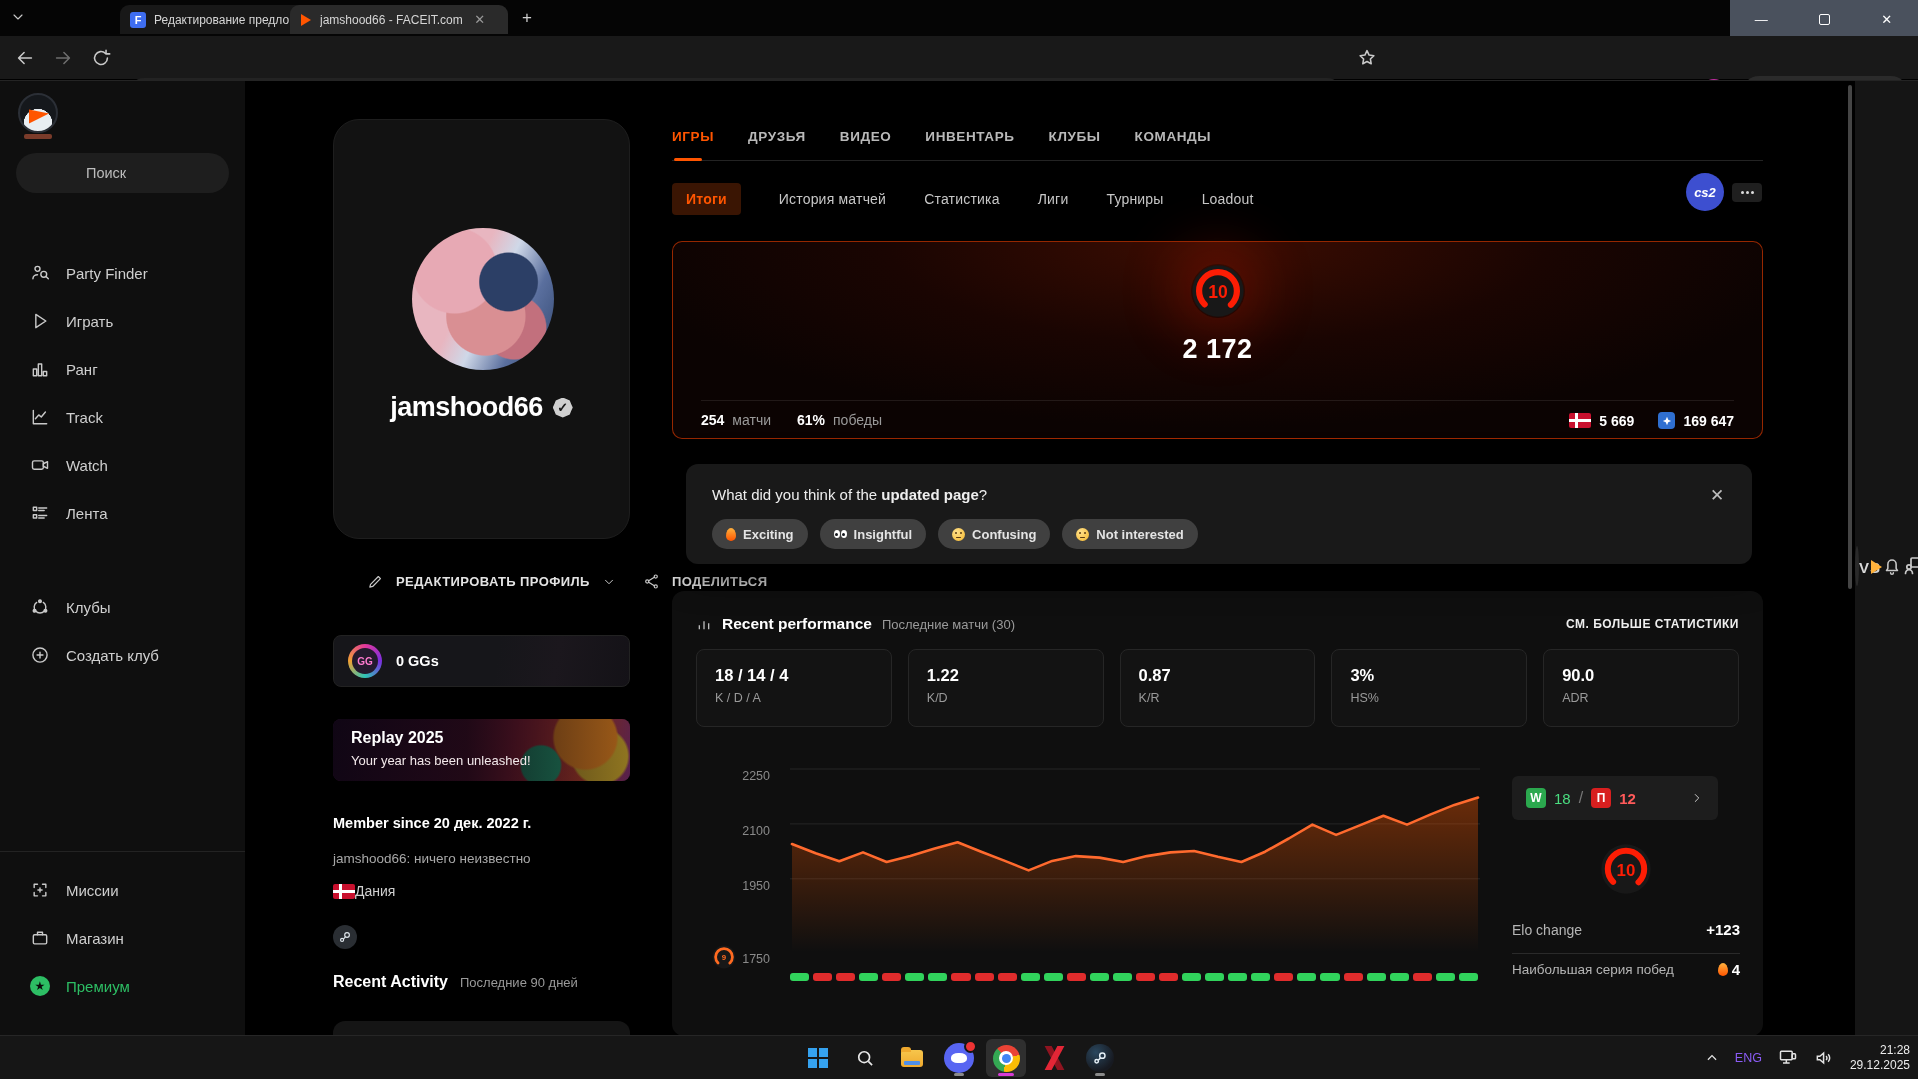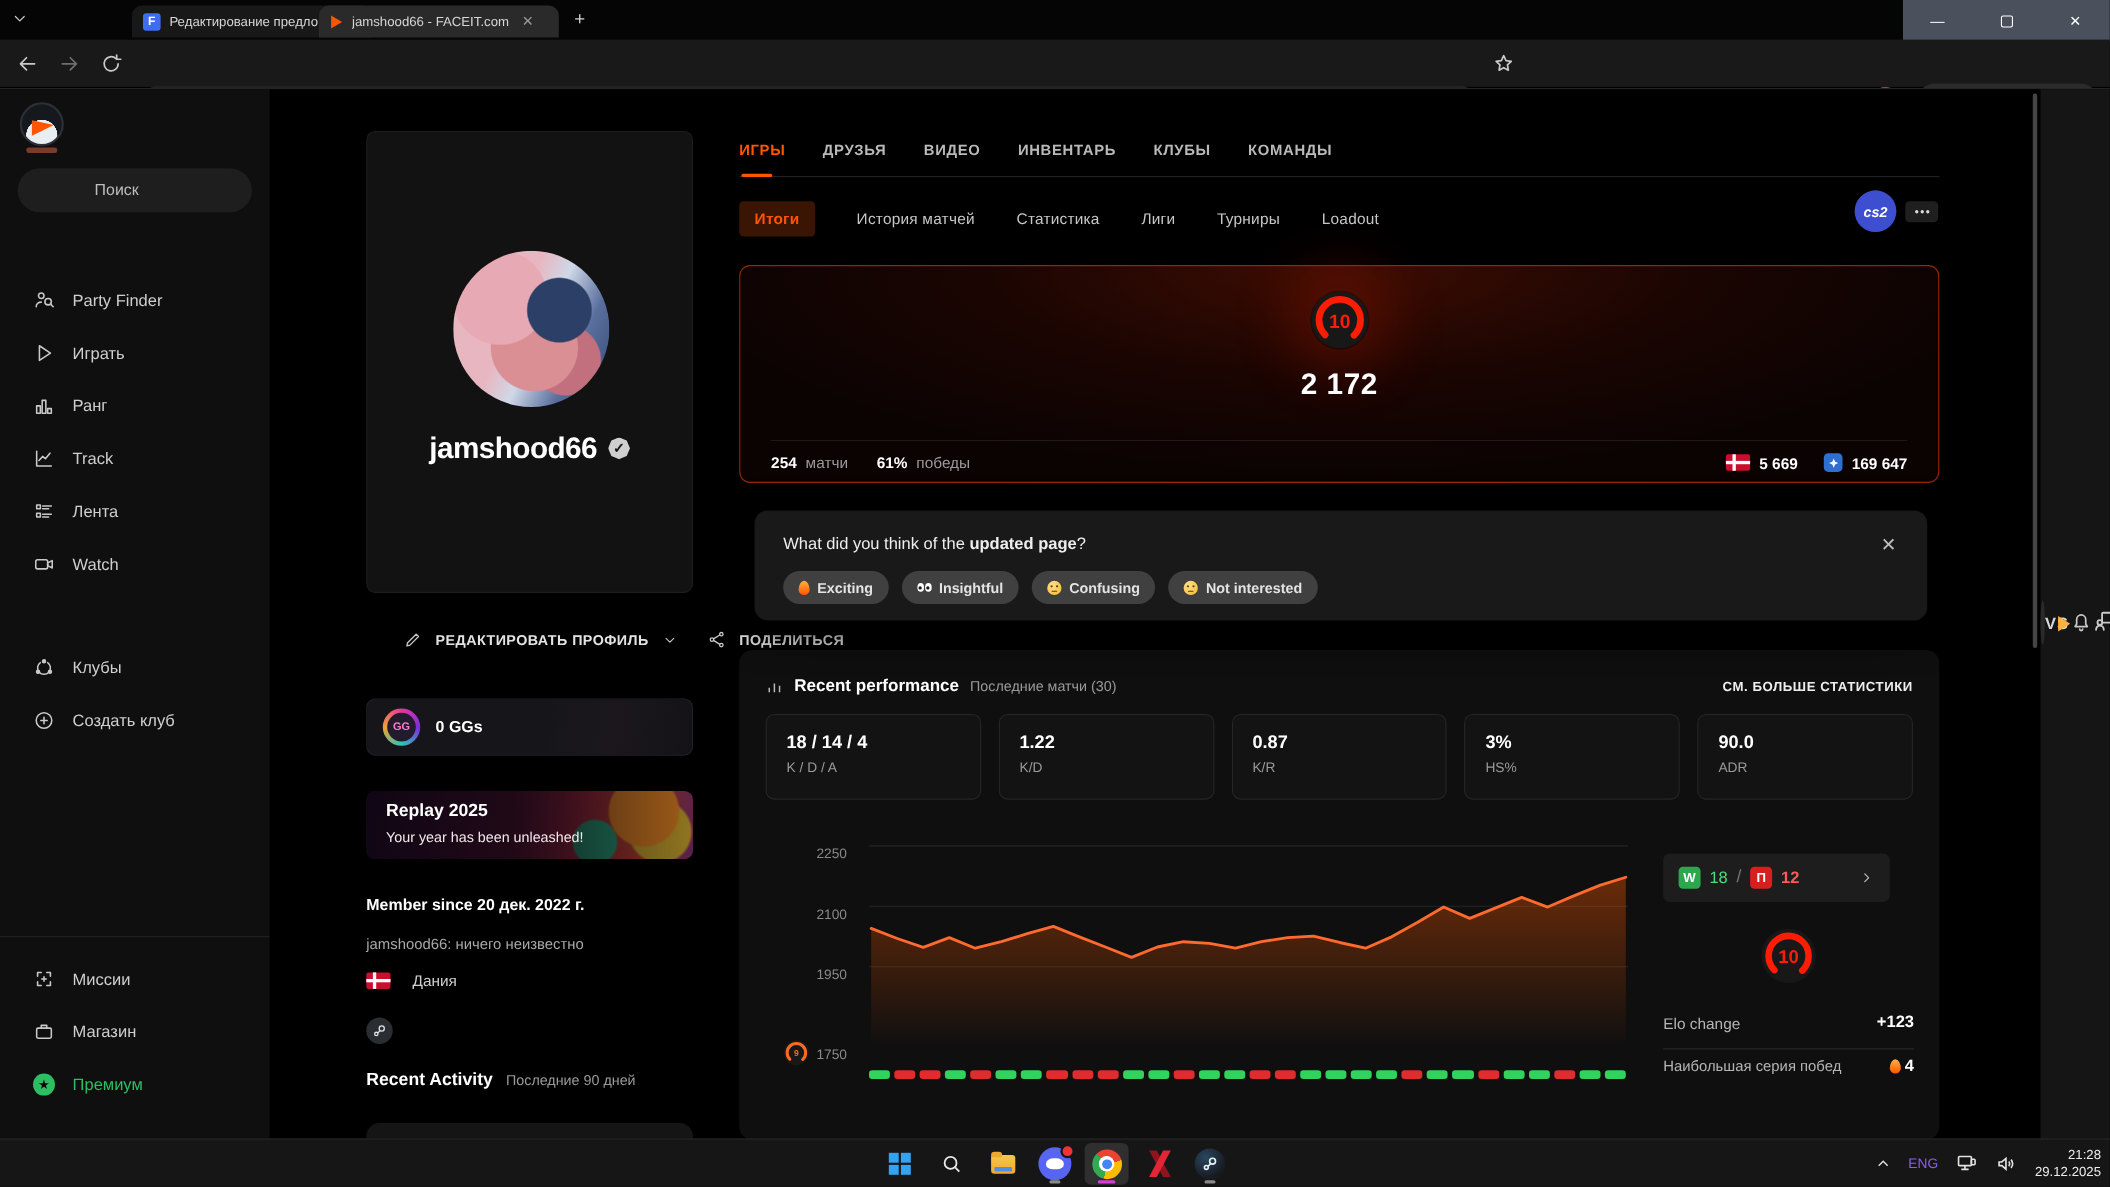--- a/index.html
+++ b/index.html
@@ -40,21 +40,21 @@
   #nav-search input::placeholder { color:#bdbdbd; }
   .nav-item { height:48px; display:flex; align-items:center; gap:16px; padding-left:30px; color:#cfcfcf; font-size:15px; cursor:pointer; }
   .nav-item svg { flex:0 0 auto; }
   .nav-spacer-top { margin-top:56px; }
   .nav-clubs-gap { margin-top:46px; }
   #nav-divider { margin:172px 0 14px 0; border-top:1px solid #232323; }
   .premium-label { color:#2dbe64; }
   .premium-badge { width:20px; height:20px; border-radius:50%; background:#2dbe64; color:#0b0b0b; display:flex; align-items:center; justify-content:center; font-size:12px; }
 
   
-  #profile-card { position:absolute; left:333px; top:38px; width:297px; height:420px; background:#121212; border:1px solid #1e1e1e; border-radius:8px; }
+  #profile-card { position:absolute; left:333px; top:38px; width:297px; height:420px; background:#121212; border:1px solid #1e1e1e; border-radius:26px; }
   #avatar { position:absolute; left:78px; top:108px; width:142px; height:142px; border-radius:50%;
     background:
       radial-gradient(circle at 68% 38%, #2c3f66 0 22%, transparent 23%),
       radial-gradient(circle at 30% 30%, #e7a9b4 0 30%, transparent 31%),
       radial-gradient(circle at 52% 62%, #d98f93 0 34%, transparent 35%),
       radial-gradient(circle at 72% 70%, #c2707d 0 22%, transparent 23%),
       linear-gradient(115deg, #e8b6c0 0 40%, #cfd8e8 55%, #5a6f9e 75%, #31466e 100%);
   }
   #username-row { position:absolute; left:0; top:272px; width:100%; display:flex; align-items:center; justify-content:center; gap:10px; }
   #username { font-size:27px; font-weight:bold; color:#fff; letter-spacing:-0.5px; }
@@ -285,33 +285,33 @@
     </div>
     <div class="nav-item">
       <svg class="ic" width="20" height="20" viewBox="0 0 24 24">
           <path d="M4 4v16h16"></path>
           <path d="M6.5 14l4-4.5 3 2.5 5-6"></path>
         </svg>
       <span>Track</span>
     </div>
     <div class="nav-item">
       <svg class="ic" width="20" height="20" viewBox="0 0 24 24">
+          <rect x="3" y="7" width="13" height="10" rx="2"></rect>
+          <path d="M16 10.5l5-2.5v8l-5-2.5z"></path>
+        </svg>
+      <span>Watch</span>
+    </div>
+    <div class="nav-item">
+      <svg class="ic" width="20" height="20" viewBox="0 0 24 24">
           <rect x="4" y="5" width="4" height="4"></rect>
           <path d="M10.5 6h9.5M10.5 9h6.5"></path>
           <rect x="4" y="14" width="4" height="4"></rect>
           <path d="M10.5 15h9.5M10.5 18h6.5"></path>
         </svg>
       <span>Лента</span>
-    </div>
-    <div class="nav-item">
-      <svg class="ic" width="20" height="20" viewBox="0 0 24 24">
-          <rect x="3" y="7" width="13" height="10" rx="2"></rect>
-          <path d="M16 10.5l5-2.5v8l-5-2.5z"></path>
-        </svg>
-      <span>Watch</span>
     </div>
     <div class="nav-item nav-clubs-gap">
       <svg class="ic" width="20" height="20" viewBox="0 0 24 24">
           <path d="M8 6.5a7 7 0 1 0 8 0"></path>
           <circle cx="12" cy="5" r="1.6" fill="#c9c9c9"></circle>
           <circle cx="5.5" cy="16.5" r="1.6" fill="#c9c9c9"></circle>
           <circle cx="18.5" cy="16.5" r="1.6" fill="#c9c9c9"></circle>
         </svg>
       <span>Клубы</span>
     </div>
@@ -377,21 +377,21 @@
   </div>
 
   <div id="replay-card">
     <div class="shade"></div>
     <div class="abs" style="left:18px;top:10px;color:#fff;font-size:16px;font-weight:bold;">Replay 2025</div>
     <div class="abs" style="left:18px;top:34px;color:#f2e8ea;font-size:13px;text-align:right;">Your year has been unleashed!</div>
   </div>
 
   <div class="member-line" style="top:734px;font-weight:bold;font-size:14.5px;">Member since 20 дек. 2022 г.</div>
   <div class="member-line" style="top:770px;color:#a8a8a8;font-size:13.5px;">jamshood66: ничего неизвестно</div>
-  <div class="member-line" style="top:802px;display:flex;align-items:center;gap:20px;">
+  <div class="member-line" style="top:802px;display:flex;align-items:center;gap:0;">
     <span class="flag-dk"></span>
     <span style="color:#cfcfcf;font-size:14px;">Дания</span>
   </div>
   <div class="member-line" style="top:844px;">
     <span id="steam-ic">
       <svg width="14" height="14" viewBox="0 0 24 24" style="stroke:#dfe6ec;fill:none;stroke-width:2">
           <circle cx="15.5" cy="8.5" r="4"></circle>
           <circle cx="7" cy="17" r="2.6"></circle>
           <path d="M9.3 15.5l3.4-3.6"></path>
         </svg>

